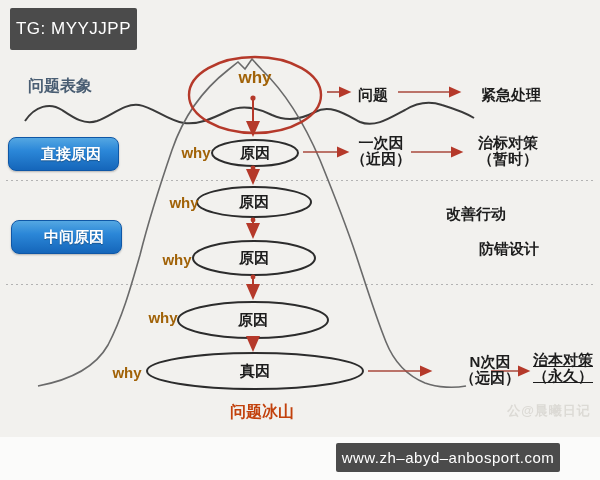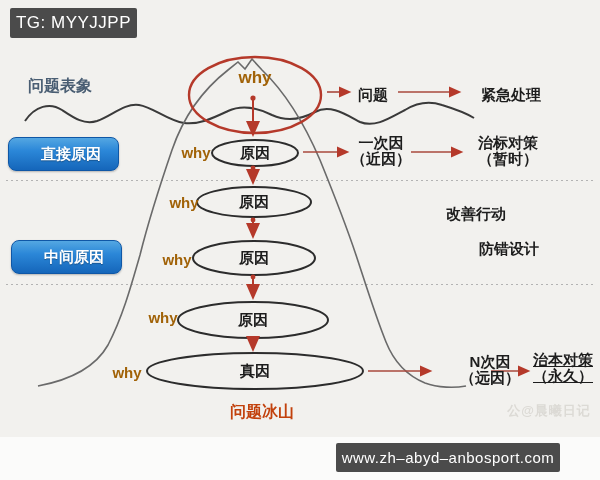--- a/index.html
+++ b/index.html
@@ -9,31 +9,31 @@
     font-family:"Liberation Sans","DejaVu Sans",sans-serif;
   }
   .bottom-strip{position:absolute;left:0;top:437px;width:600px;height:43px;background:#fbfbfa;}
   svg.diagram{position:absolute;left:0;top:0;}
   .abs{position:absolute;}
   .ctr{transform:translate(-50%,-50%);text-align:center;}
   .dark-badge{
     background:#4b4b4b;color:#fff;display:flex;align-items:center;justify-content:center;
     border-radius:2px;letter-spacing:.5px;
   }
-  .tg-badge{left:10px;top:8px;width:127px;height:30px;font-size:17px;text-align:right;}
+  .tg-badge{left:10px;top:8px;width:127px;height:42px;font-size:17px;text-align:right;}
   .url-badge{left:336px;top:443px;width:224px;height:29px;font-size:15px;}
   .surface-label{left:60px;top:86px;font-size:16px;font-weight:bold;color:#4a5e73;white-space:nowrap;}
   .blue-box{
     background:linear-gradient(180deg,#54a7e2 0%,#2b87d8 40%,#1566ba 100%);
     border:1px solid #0f57a6;border-radius:8px;color:#fff;font-weight:bold;font-size:15px;
     display:flex;align-items:center;justify-content:center;
     box-shadow:0 1px 2px rgba(0,0,0,.25);text-shadow:0 1px 1px rgba(0,0,0,.3);padding-left:15px;
   }
   .box-direct{left:8px;top:137px;width:94px;height:32px;}
-  .box-middle{left:11px;top:220px;width:94px;height:32px;margin-top:20px;}
+  .box-middle{left:11px;top:220px;width:94px;height:32px;}
   .box-root{left:7px;top:318px;width:90px;height:32px;}
   .why{color:#a16207;font-weight:bold;font-size:15px;white-space:nowrap;}
   .why-top{left:255px;top:78px;font-size:17px;}
   .why-1{left:196px;top:152px;}
   .why-2{left:184px;top:202px;}
   .why-3{left:177px;top:259px;}
   .why-4{left:163px;top:317px;}
   .why-5{left:127px;top:372px;}
   .cause{color:#1d1d1d;font-weight:bold;font-size:15px;white-space:nowrap;}
   .cause-1{left:255px;top:153px;}

